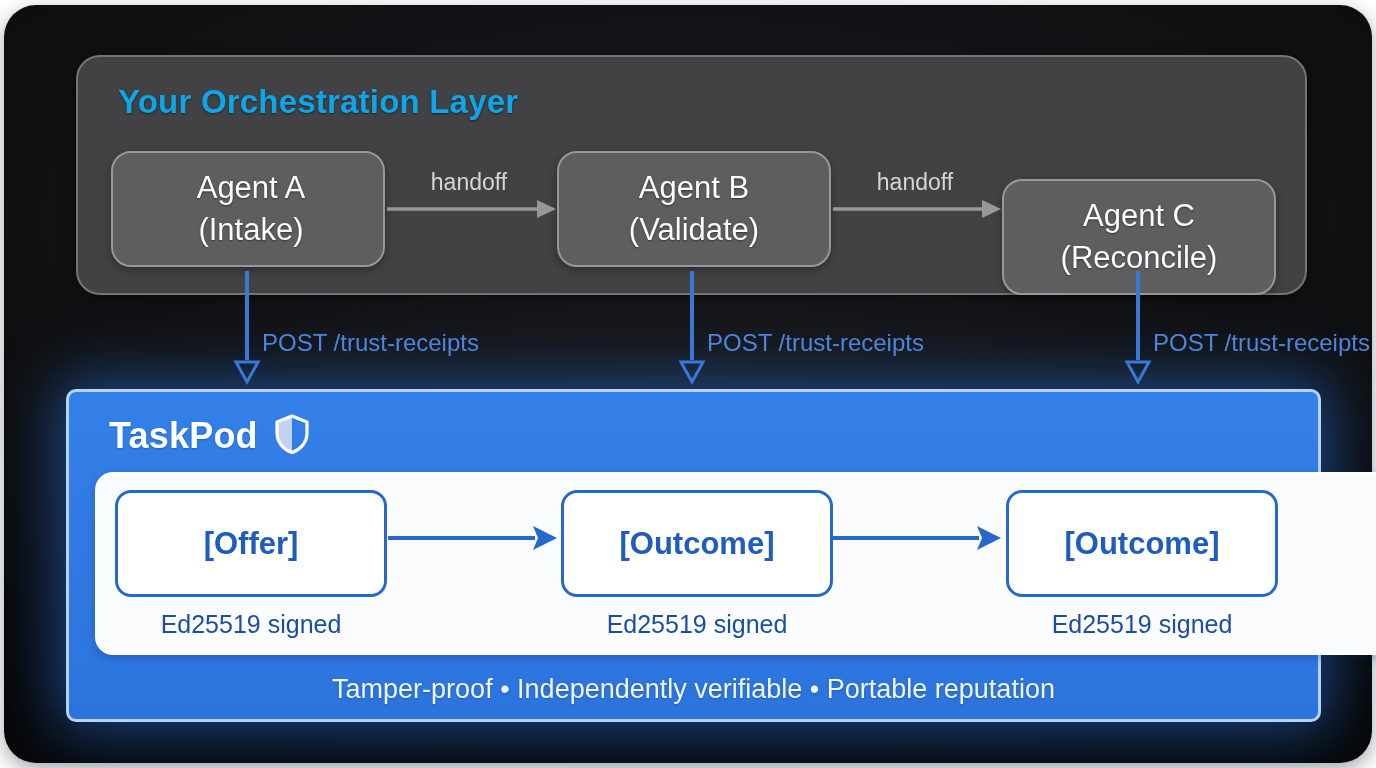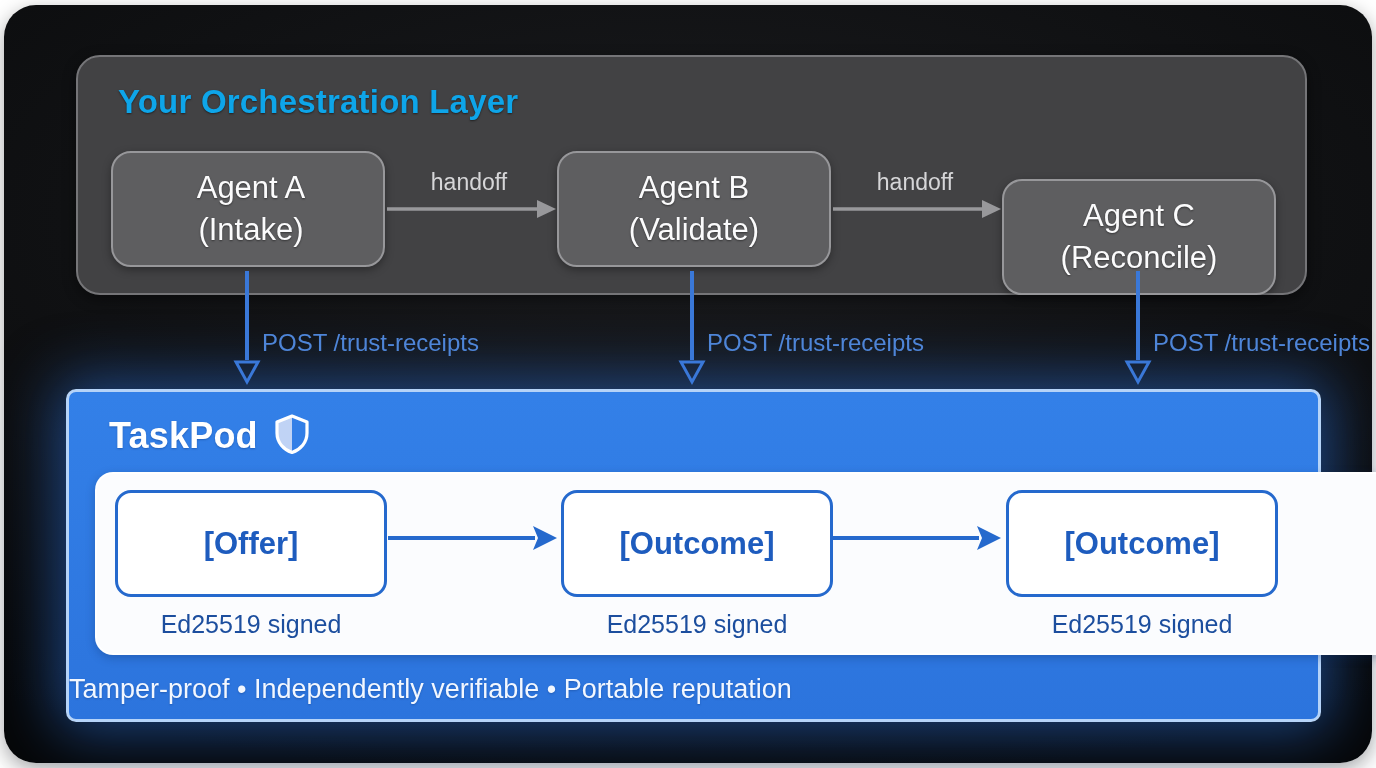--- a/index.html
+++ b/index.html
@@ -83,21 +83,21 @@
   .receipt-outcome { left:909px;text-align:right; }
   .signed {
     position:absolute; top:136px; width:272px; text-align:center;
     font-size:25px; color:#1c4e9e;
   }
   .signed-1 { left:18px; }
   .signed-2 { left:464px; }
   .signed-3 { left:909px; }
 
   .tagline {
-    position:absolute; left:0; right:0; top:282px; text-align:left;
+    position:absolute; left:0; right:0; top:282px; text-align:center;
     font-size:27px; color:#f2f7ff; text-shadow:0 1px 2px rgba(10,40,100,.3);
   }
 
   
   .arrows { position:absolute; left:0; top:0; width:1376px; height:768px; z-index:3; pointer-events:none; }
 </style>
 </head>
 <body>
 
 <div class="stage">

